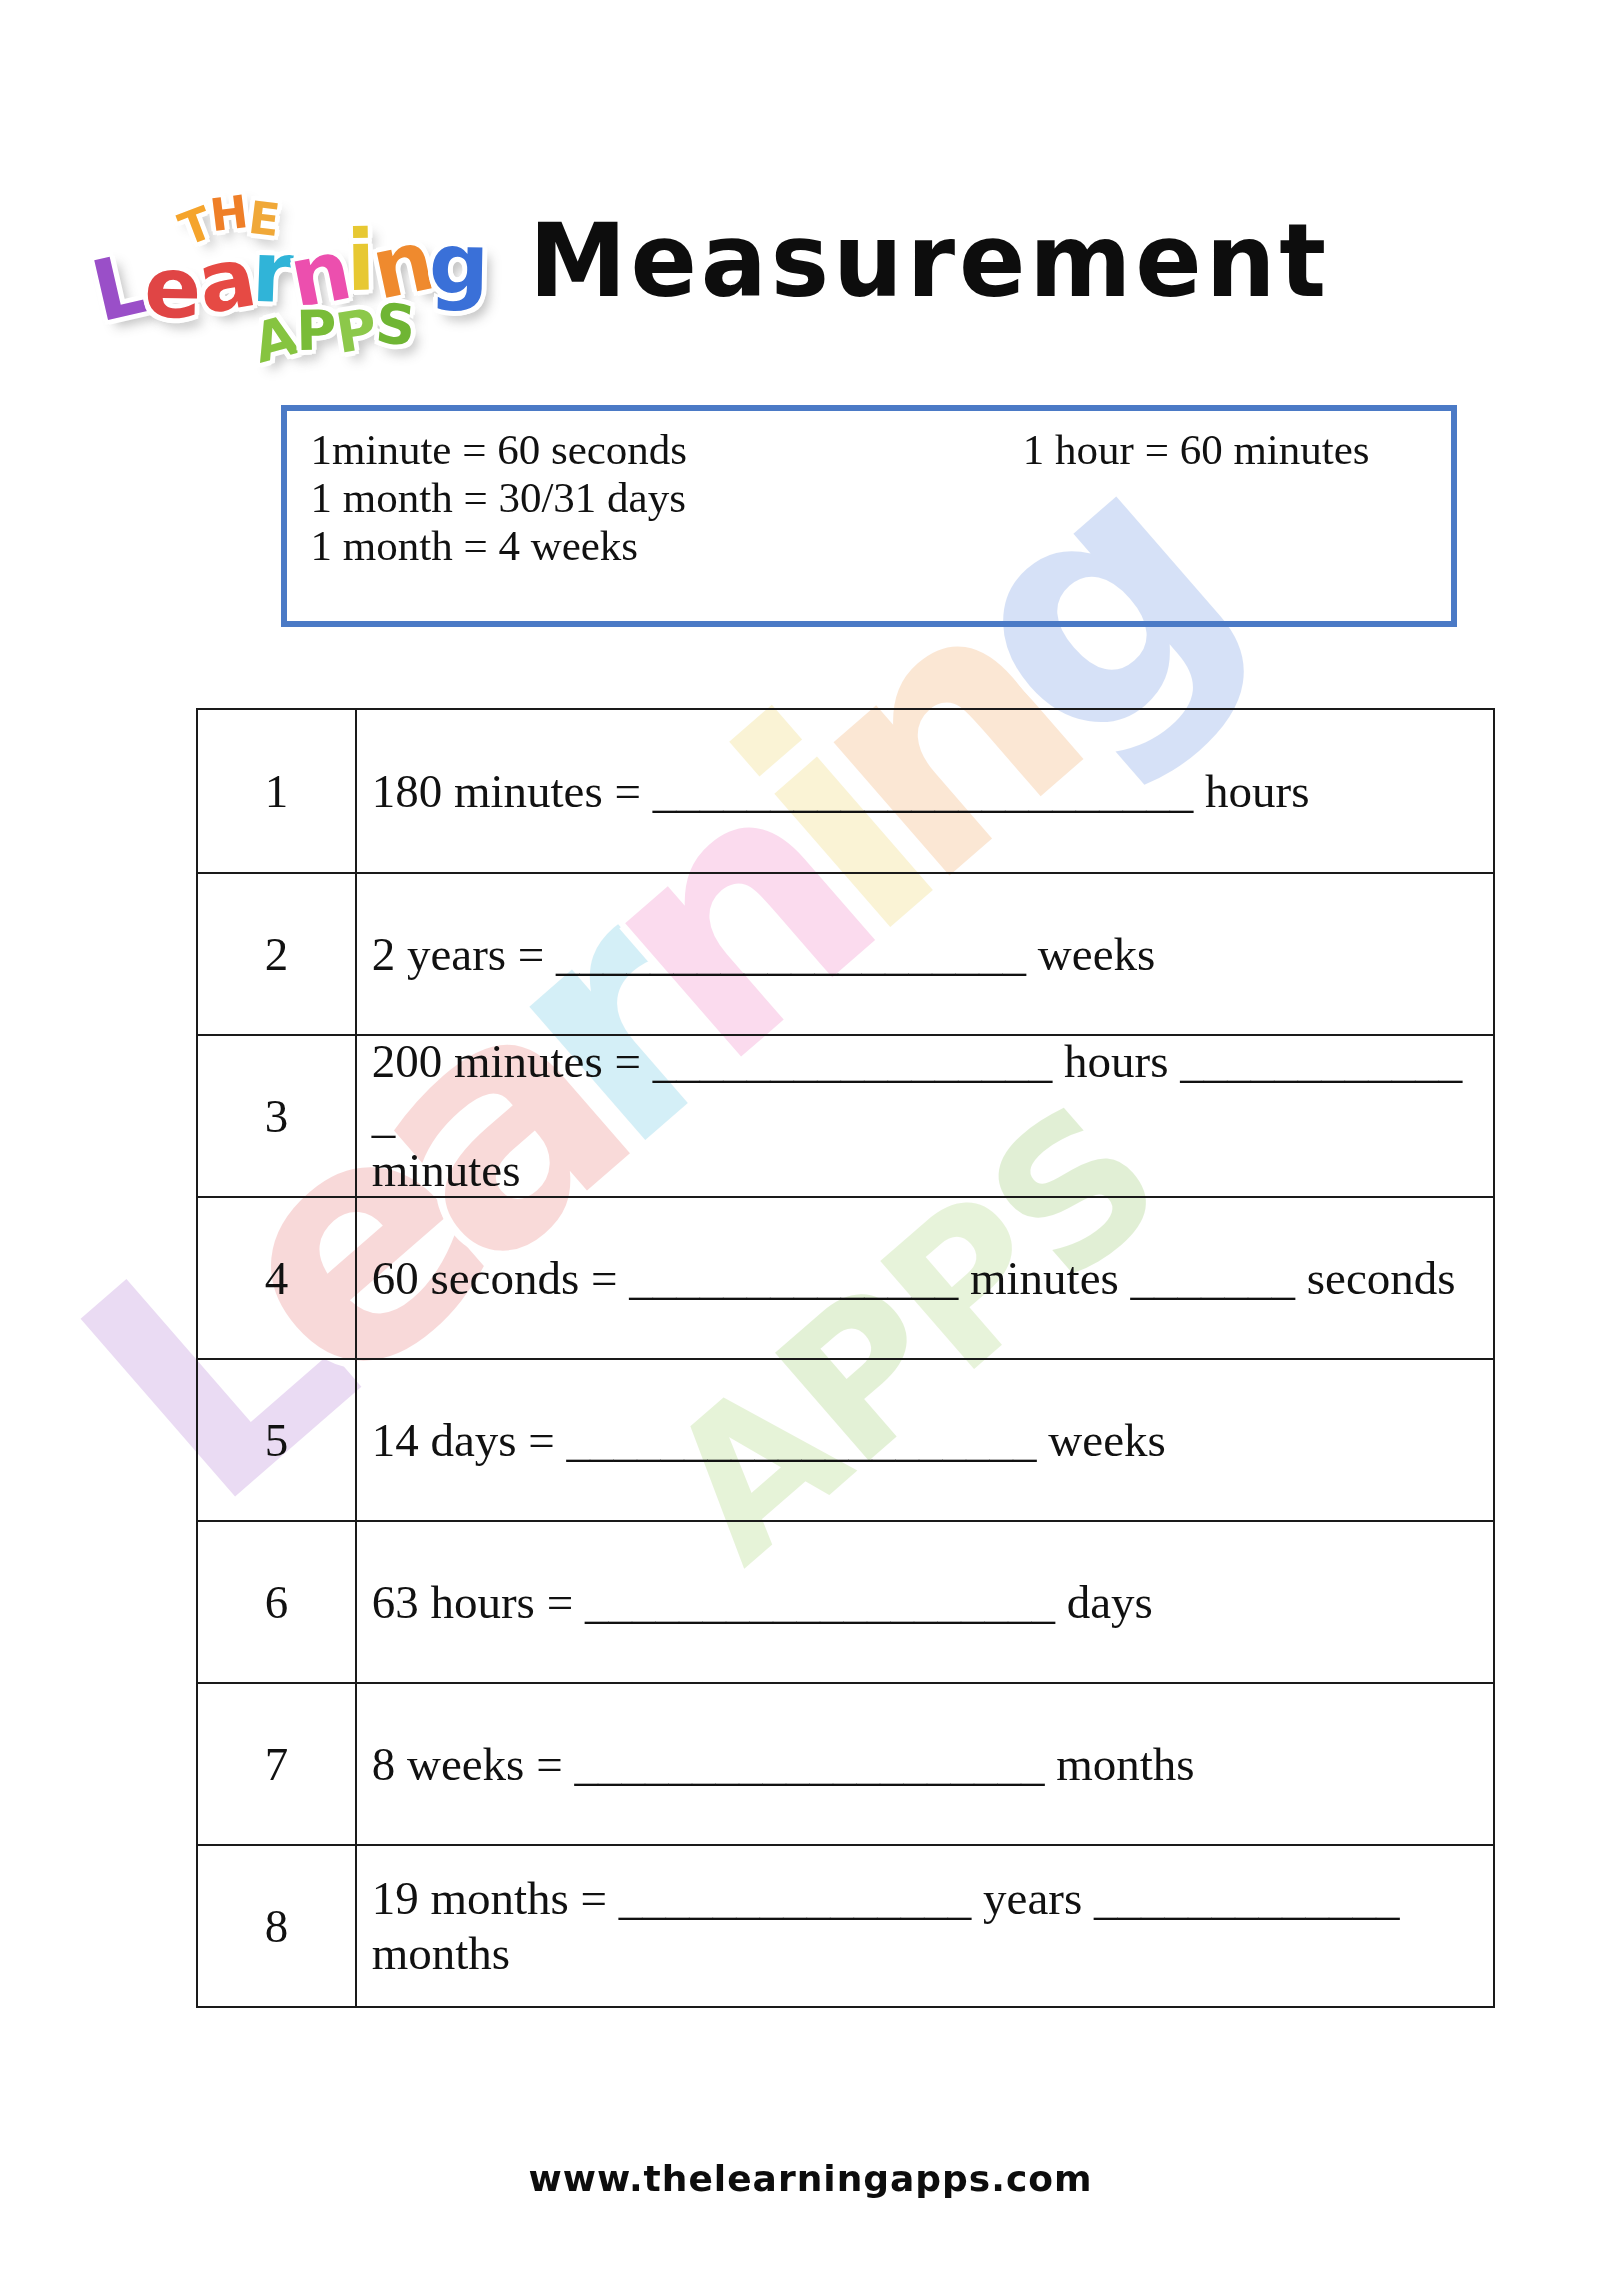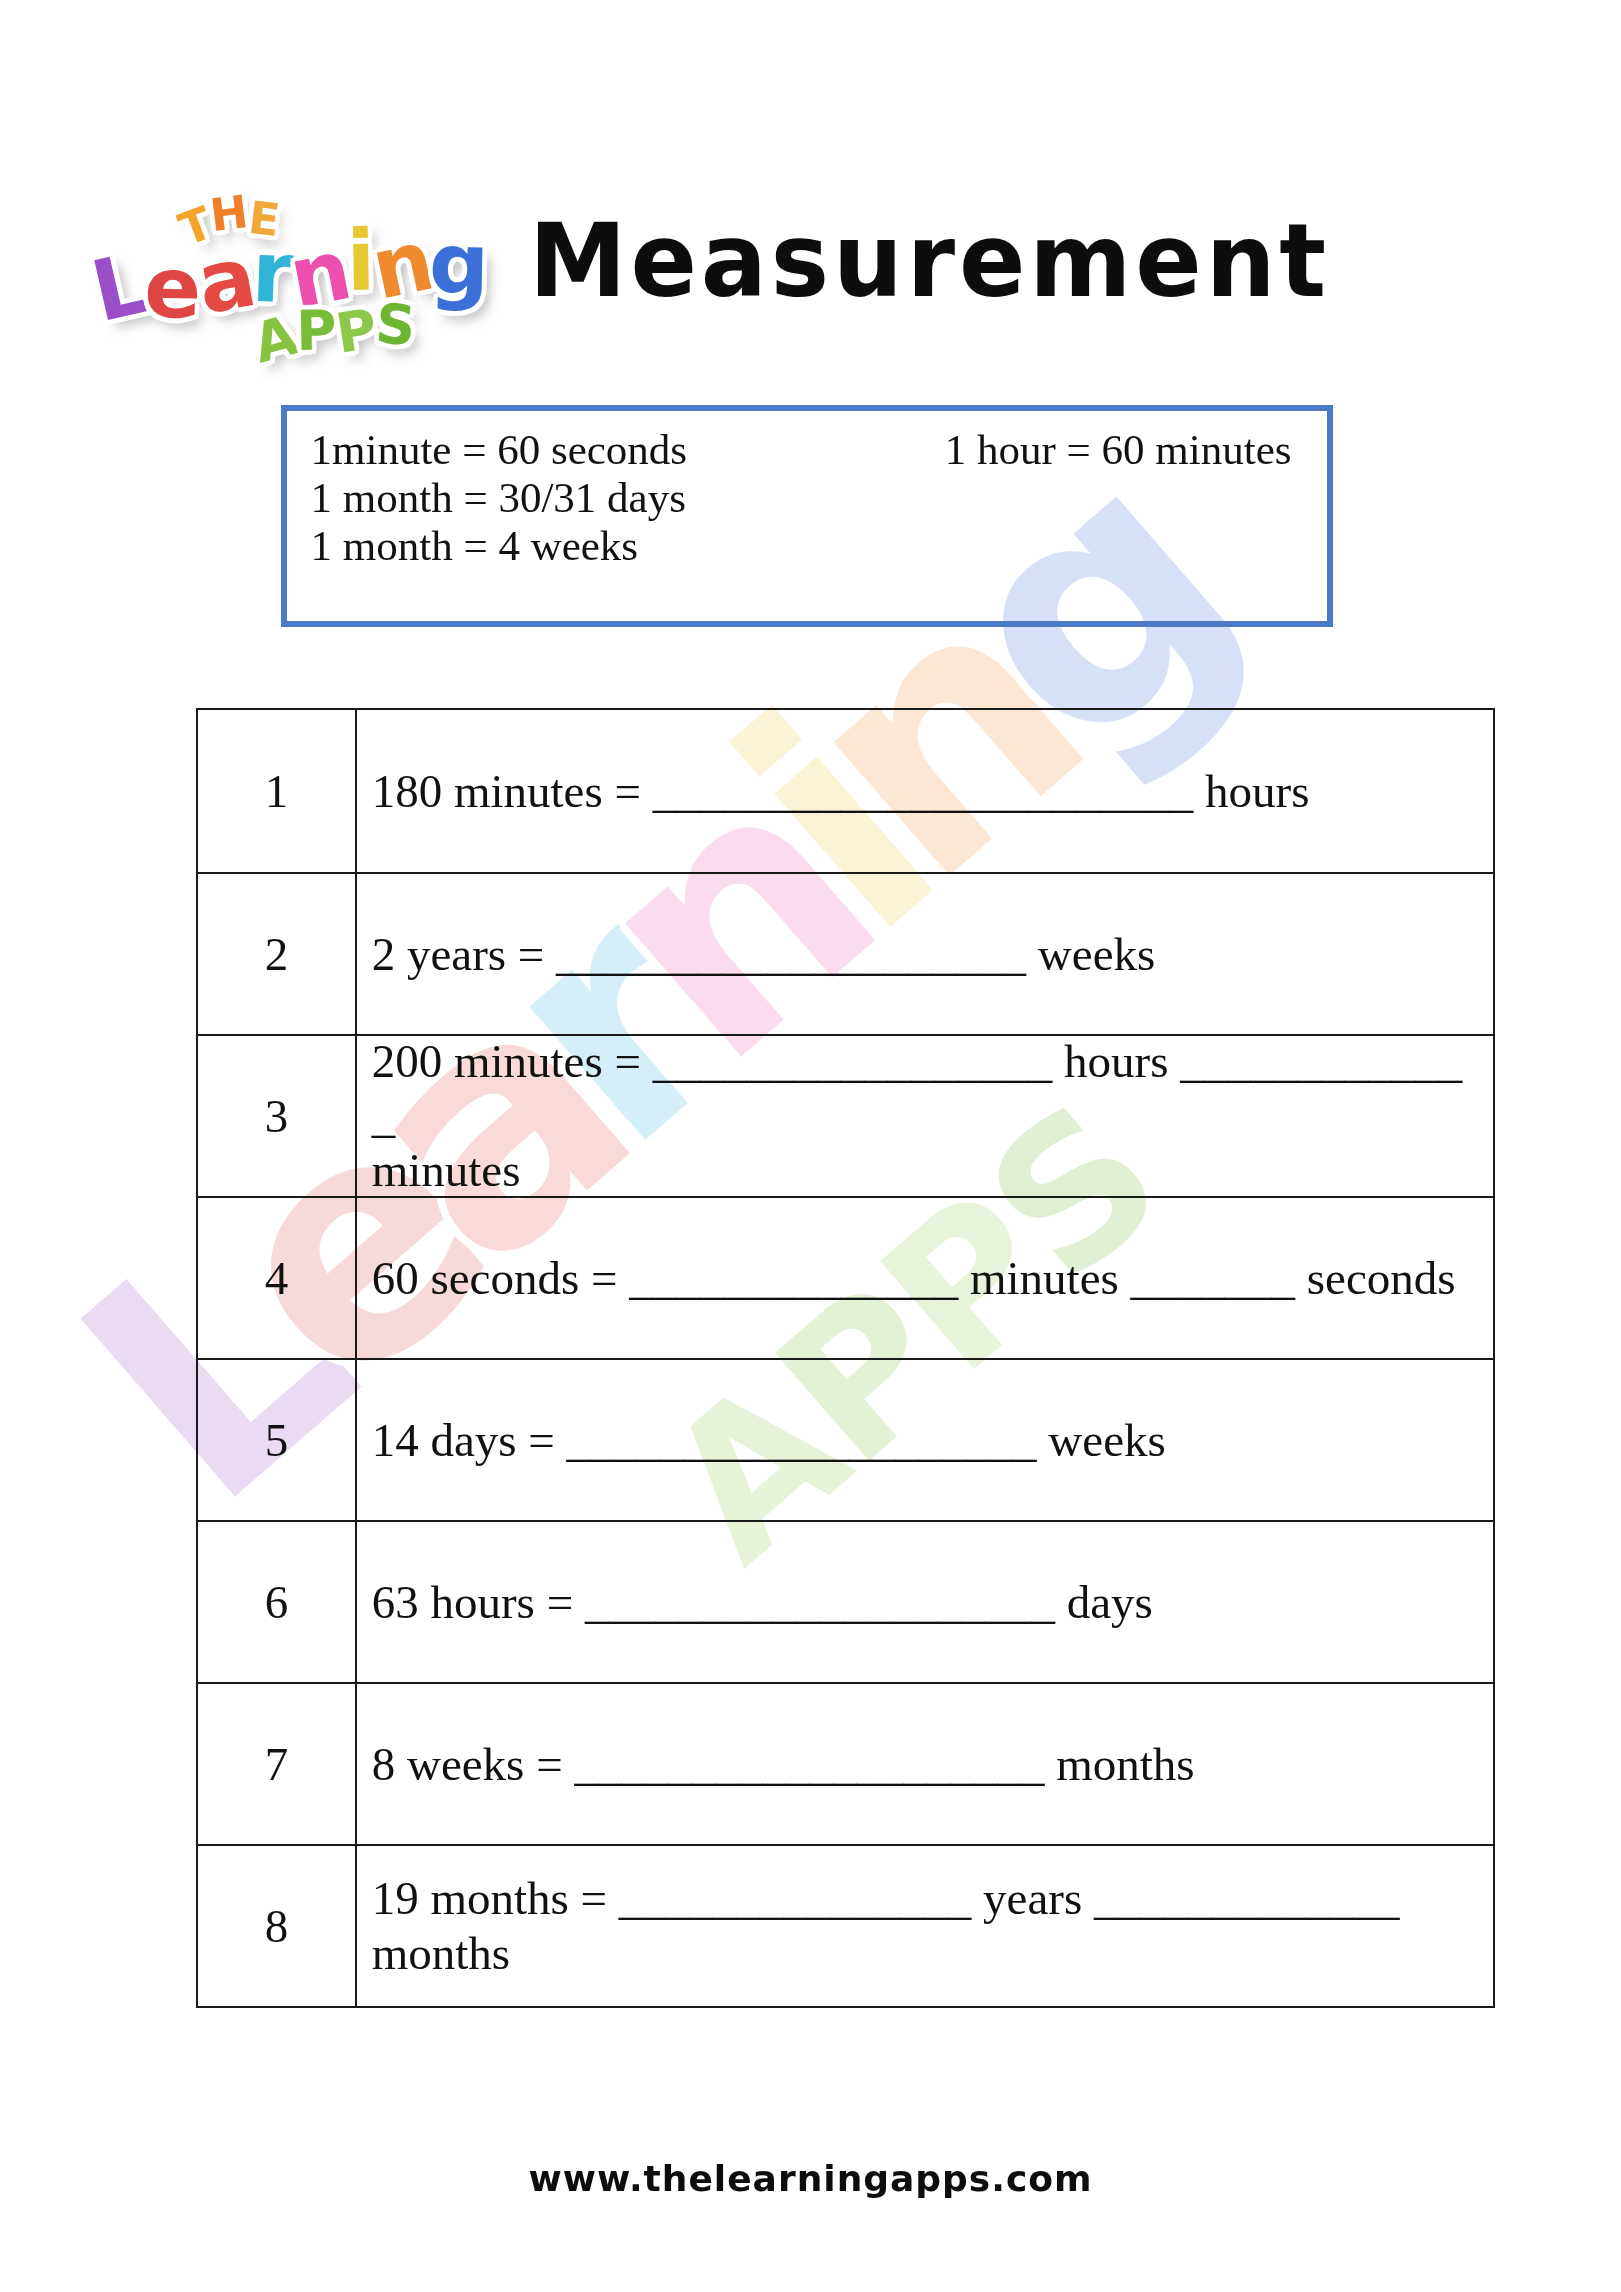--- a/index.html
+++ b/index.html
@@ -78,21 +78,21 @@
   .page-title{
     position:absolute; left:529px; top:204px;
     font-family:"DejaVu Sans", sans-serif;
     font-weight:bold; font-size:98px; letter-spacing:3.9px;
     color:#0d0d0d; transform:scaleY(1.04);
   }
 
   
   .ref-box{
     position:absolute; left:281px; top:405px;
-    width:1052px; height:222px;
+    width:1176px; height:222px;
     border:6.9px solid var(--border-blue);
     display:flex;
     padding:14.7px 9.8px 9.8px 23.5px;
     font-size:43px; line-height:48px;
   }
   .ref-col-left{width:63%;}
   .ref-col-right{width:37%;}
 
   
   .qtable{

